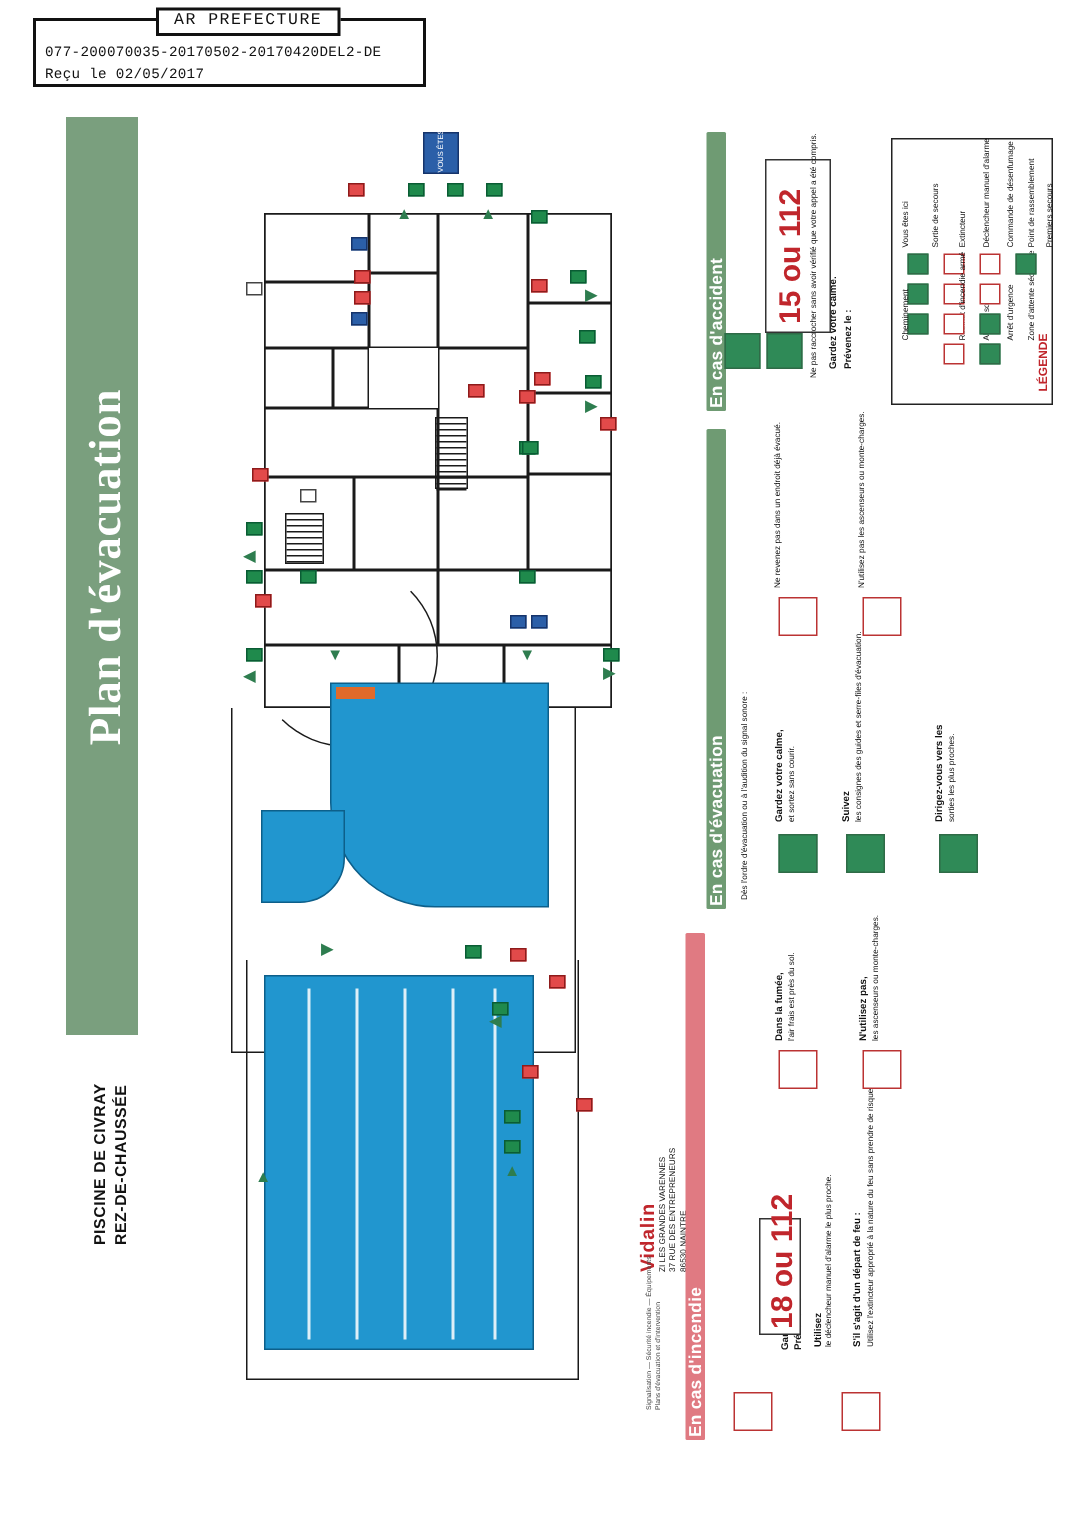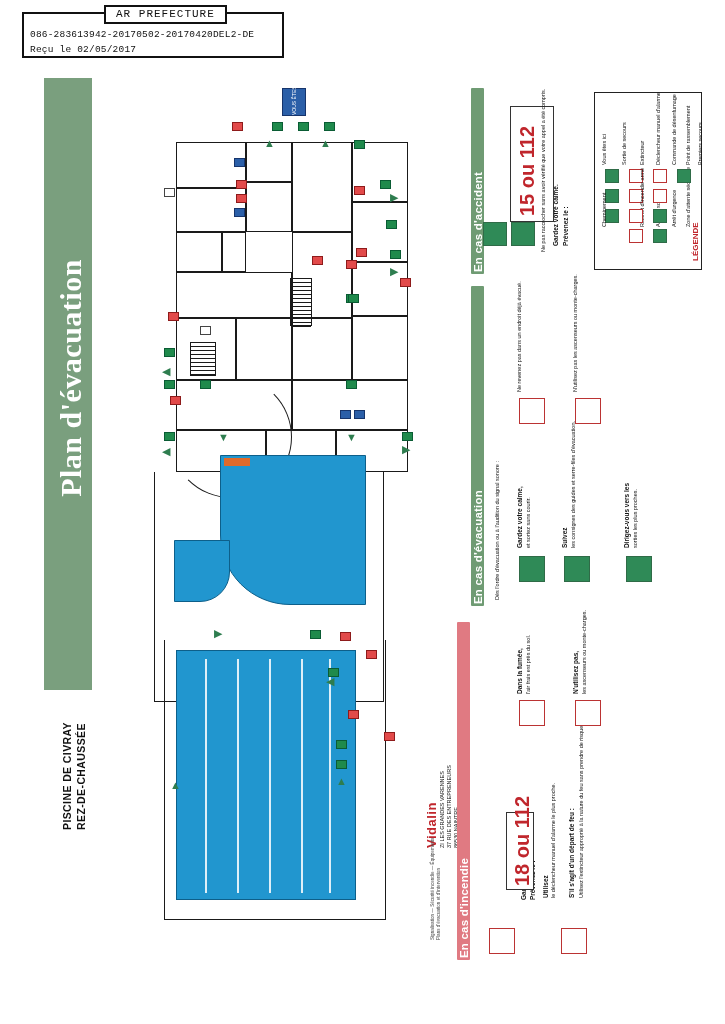--- a/index.html
+++ b/index.html
@@ -66,21 +66,21 @@
   .lane{position:absolute;background:#ffffff;opacity:.85;}
   .curve{position:absolute;border:1px solid #1a1a1a;border-radius:50%;background:transparent;}
 </style>
 </head>
 <body>
 
 <div class="page">
 
   <div class="stamp">
     <div class="stamp-title">AR PREFECTURE</div>
-    <div class="stamp-line stamp-l1">086-283613942-20170502-20170420DEL2-DE</div>
+    <div class="stamp-line stamp-l1">077-200070035-20170502-20170420DEL2-DE</div>
     <div class="stamp-line stamp-l2">Reçu le 02/05/2017</div>
   </div>
 
   <div class="title-band">
     <div class="title-text">Plan d'évacuation</div>
   </div>
   <div class="sub-title">
     <div>PISCINE DE CIVRAY</div>
     <div>REZ-DE-CHAUSSÉE</div>
   </div>

